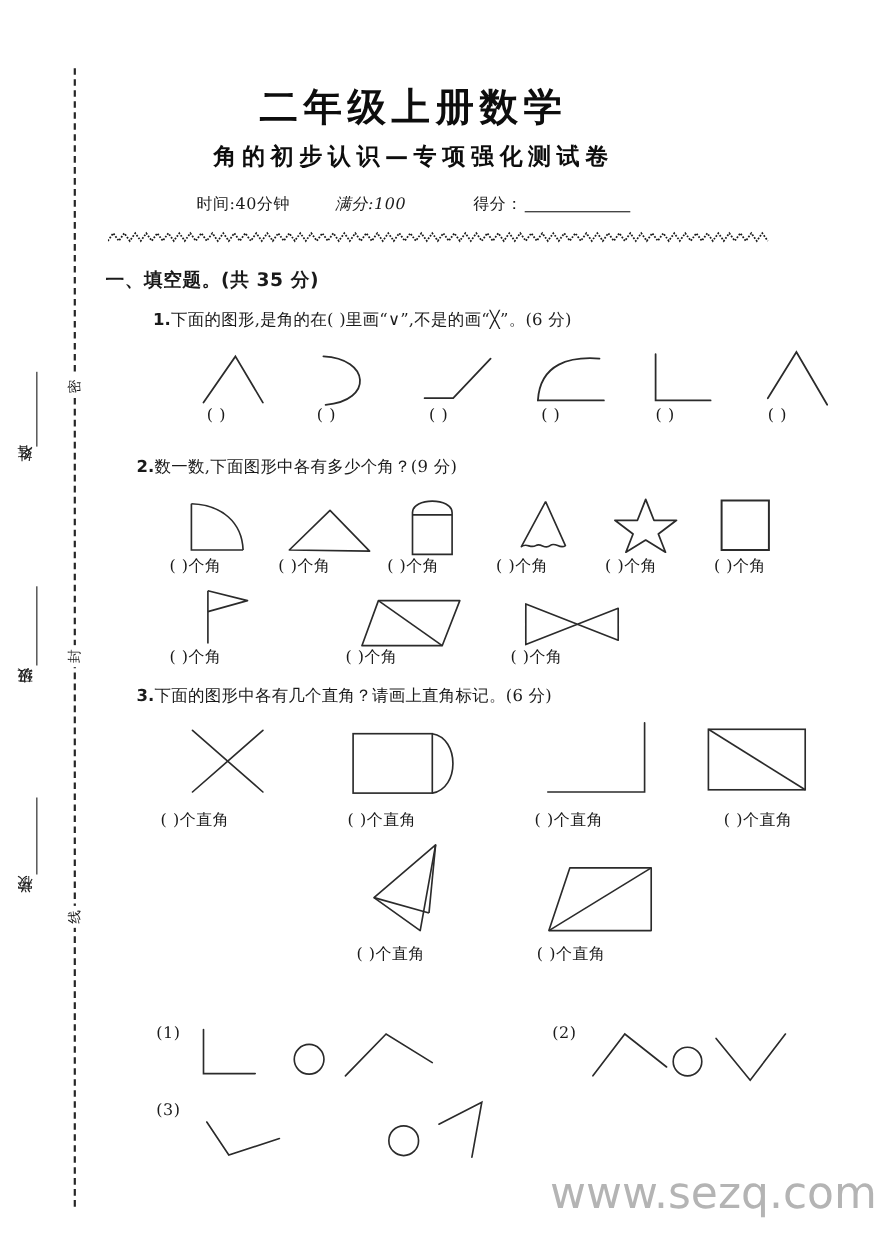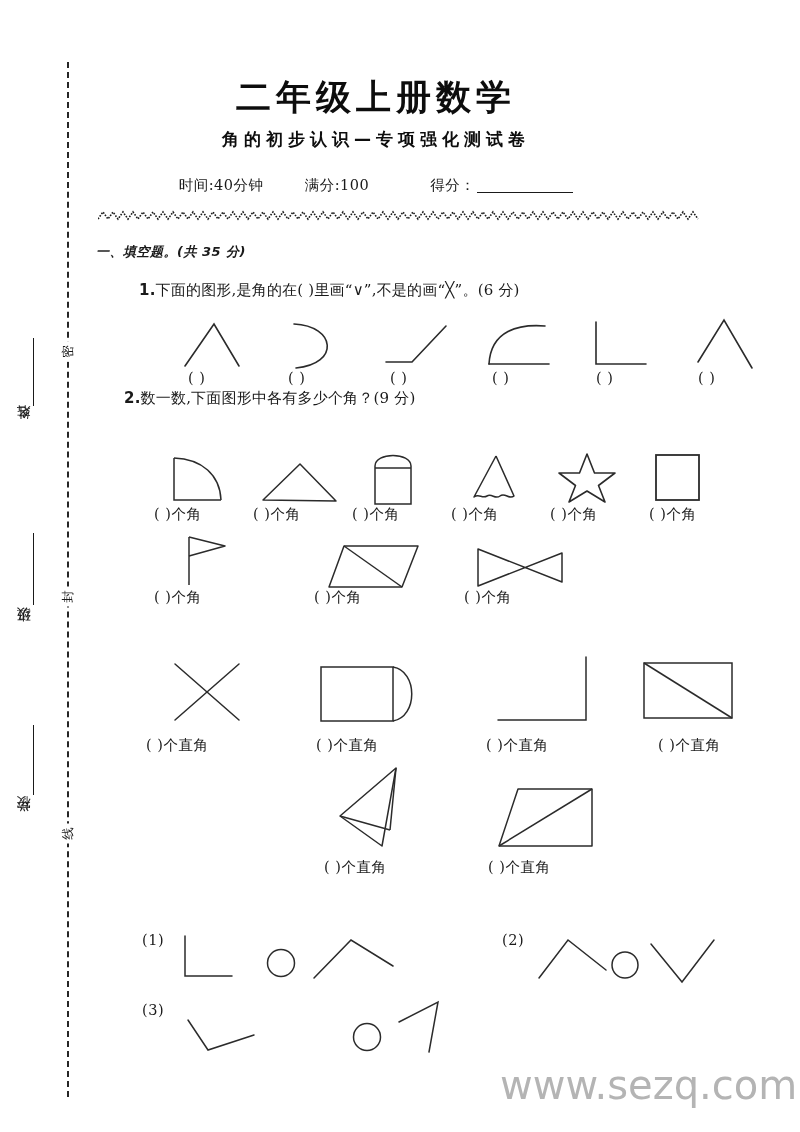--- a/index.html
+++ b/index.html
@@ -89,59 +89,58 @@
     letter-spacing: 5px;
     color: #0d0d0d;
   }
   #sub-title {
     position: absolute;
     left: 0; top: 128px;
     width: 560px;
     text-align: center;
     font-family: "DejaVu Sans", "Liberation Sans", sans-serif;
     font-weight: bold;
-    font-size: 17px;
+    font-size: 21px;
     letter-spacing: 5px;
     color: #0d0d0d;
   }
   #exam-meta {
     position: absolute;
     left: 0; top: 176px;
     width: 560px;
     text-align: center;
     font-size: 14.5px;
     letter-spacing: 0.5px;
   }
   #exam-meta span { display: inline-block; }
   #meta-time  { margin-right: 36px; }
-  #meta-total { margin-right: 56px; }
+  #meta-total { margin-right: 56px; font-style: italic; }
   #score-rule {
     display: inline-block;
     width: 96px;
     border-bottom: 1.3px solid #1a1a1a;
     vertical-align: -3px;
     margin-left: 2px;
   }
 
   
   #zigzag-sep {
     position: absolute;
     left: 2px; top: 208px;
     width: 700px; height: 14px;
     overflow: hidden;
   }
 
   
   .section-heading {
     position: absolute;
-    font-size: 13px;
+    font-size: 17px;
     font-family: "DejaVu Sans", "Liberation Sans", sans-serif;
     font-weight: bold;
     letter-spacing: 0.5px;
-    font-style: italic;
   }
   .q-text {
     position: absolute;
     font-size: 15px;
     letter-spacing: 0.2px;
     white-space: nowrap;
   }
   .q-num {
     font-family: "DejaVu Sans", "Liberation Sans", sans-serif;
     font-weight: bold;
@@ -241,21 +240,21 @@
       </svg>
   </div>
 
   <div class="answer-paren" style="left:92px;  top:370px;">(      )</div>
   <div class="answer-paren" style="left:192px; top:370px;">(      )</div>
   <div class="answer-paren" style="left:294px; top:370px;">(      )</div>
   <div class="answer-paren" style="left:396px; top:370px;">(      )</div>
   <div class="answer-paren" style="left:500px; top:370px;">(      )</div>
   <div class="answer-paren" style="left:602px; top:370px;">(      )</div>
 
-  <div class="q-text" style="left:28px; top:389px;">
+  <div class="q-text" style="left:28px; top:415px;">
     <span class="q-num">2.</span><span>数一数,下面图形中各有多少个角？(9 分)</span>
   </div>
 
   <div class="fig" style="left:73px; top:455px;">
     <svg width="60" height="50">
       <path d="M5 3 L5 45 L52 45" fill="none" stroke="#2b2b2b" stroke-width="1.5"></path>
       <path d="M5 3 C33 4, 51 20, 52 45" fill="none" stroke="#2b2b2b" stroke-width="1.5"></path>
     </svg>
   </div>
   <div class="fig" style="left:164px; top:458px;">
@@ -307,20 +306,23 @@
   <div class="fig" style="left:378px; top:544px;">
     <svg width="94" height="48">
       <path d="M4 5 L88 38 L88 9 L4 42 Z" fill="none" stroke="#2b2b2b" stroke-width="1.5" stroke-linejoin="round"></path>
     </svg>
   </div>
 
   <div class="answer-paren" style="left:58px;  top:588px;">(     )个角</div>
   <div class="answer-paren" style="left:218px; top:588px;">(     )个角</div>
   <div class="answer-paren" style="left:368px; top:588px;">(     )个角</div>
 
+  <div class="q-text" style="left:28px; top:623px;">
+    <span class="q-num">3.</span><span>下面的图形中各有几个直角？请画上直角标记。(6 分)</span>
+  </div>
 
   <div class="fig" style="left:75px; top:660px;">
     <svg width="72" height="64">
       <path d="M4 4 L68 60" fill="none" stroke="#2b2b2b" stroke-width="1.5" stroke-linecap="round"></path>
       <path d="M68 4 L4 60" fill="none" stroke="#2b2b2b" stroke-width="1.5" stroke-linecap="round"></path>
     </svg>
   </div>
   <div class="fig" style="left:222px; top:663px;">
     <svg width="104" height="62">
       <rect x="3" y="4" width="72" height="54" fill="none" stroke="#2b2b2b" stroke-width="1.5"></rect>

